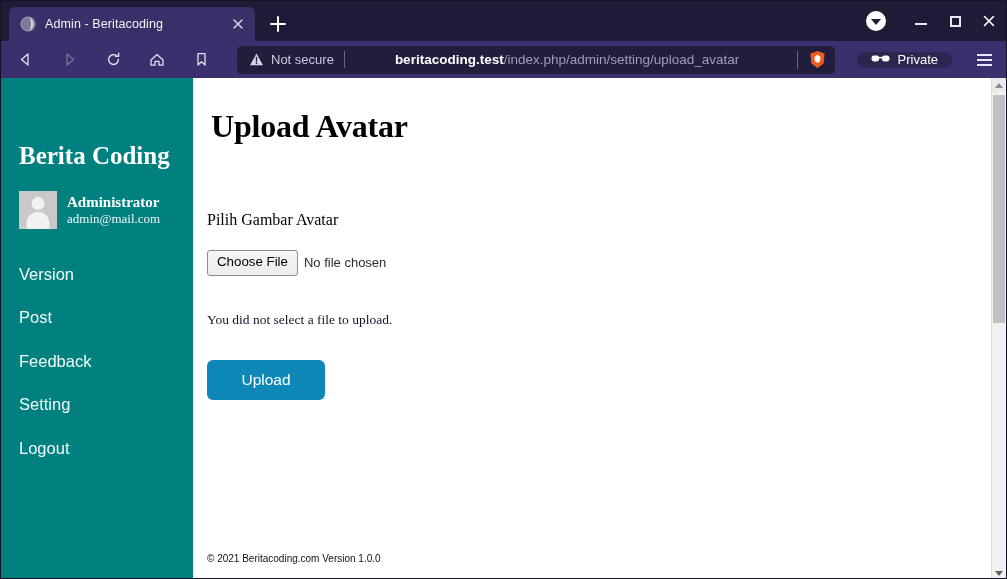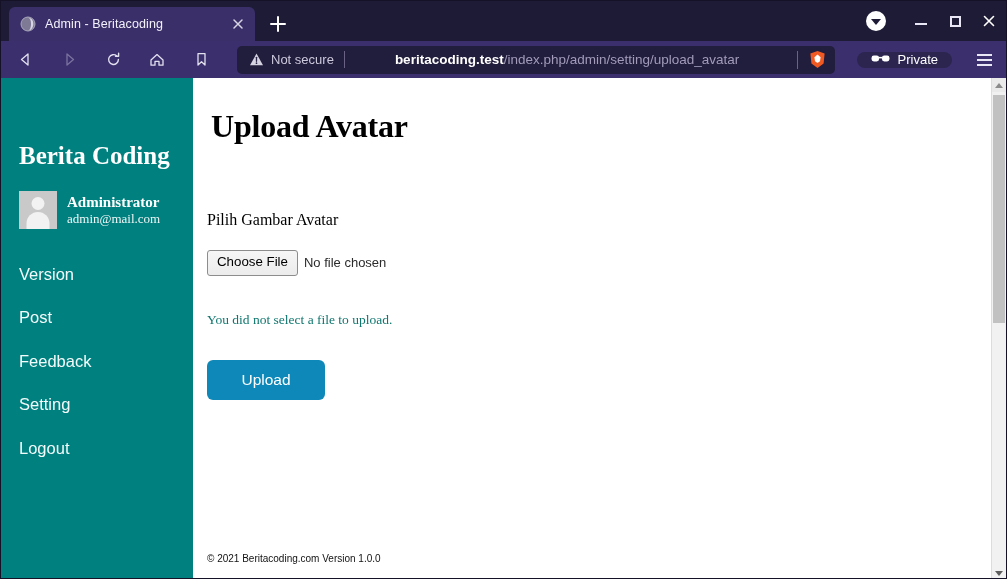--- a/index.html
+++ b/index.html
@@ -321,21 +321,21 @@
     line-height: 1.25;
   }
   .no-file {
     font-family: "Liberation Sans", sans-serif;
     font-size: 13px;
     color: #2b2b2b;
   }
   .error-msg {
     font-family: "Liberation Serif", serif;
     font-size: 13.5px;
-    color: #0f766e;
+    color: #0f172a;
     margin-top: 36px;
   }
   .upload-btn {
     margin-top: 32px;
     width: 118px;
     height: 40px;
     background: #0e88b8;
     border: none;
     border-radius: 6px;
     color: #ffffff;

